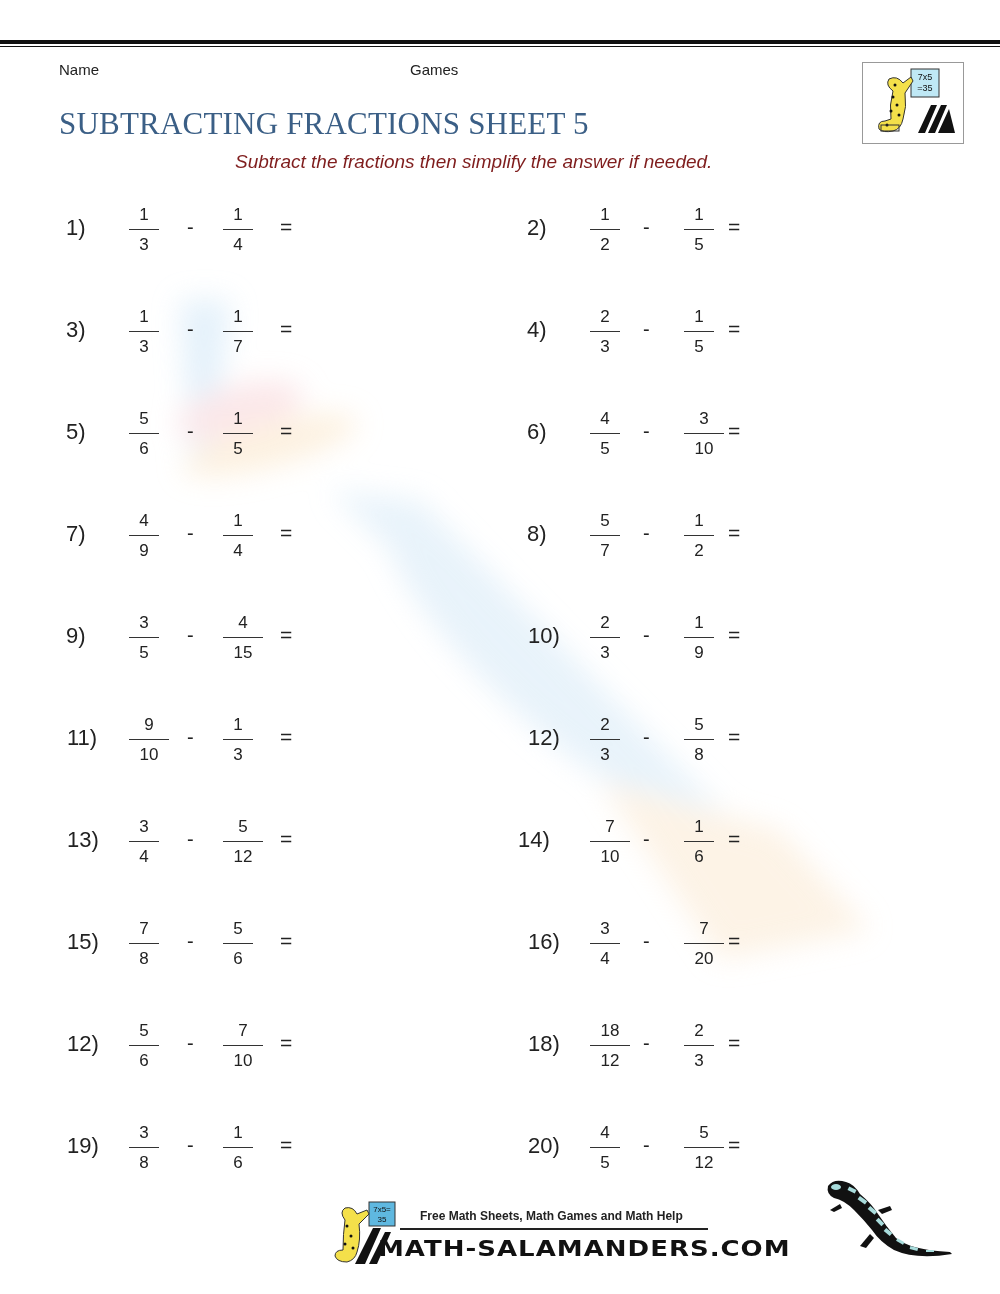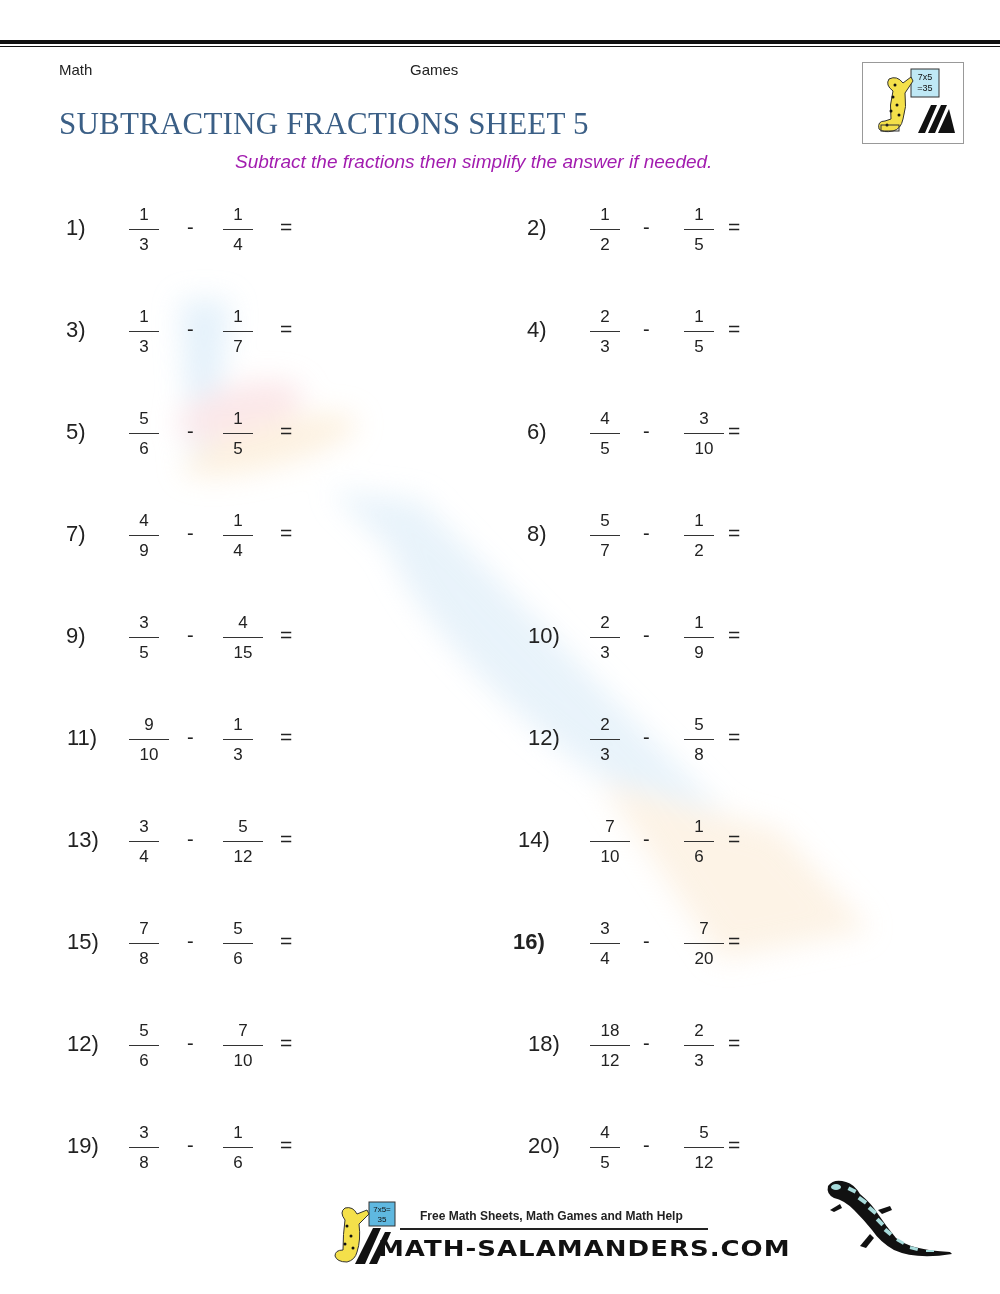--- a/index.html
+++ b/index.html
@@ -9,21 +9,21 @@
   .top-rule-thick { position: absolute; left: 0; top: 40px; width: 1000px; height: 4px; background: #111; }
   .top-rule-thin  { position: absolute; left: 0; top: 46px; width: 1000px; height: 1px; background: #111; }
 
   .label { position: absolute; top: 61px; font-size: 15px; color: #222; }
   .name-label { left: 59px; }
   .date-label { left: 410px; }
 
   .title { position: absolute; left: 59px; top: 106px; font-family: "Liberation Serif", "DejaVu Serif", serif;
            font-size: 31px; color: #3b5f86; letter-spacing: 0.2px; white-space: nowrap; }
 
-  .instructions { position: absolute; left: 235px; top: 151px; font-size: 19px; font-style: italic; color: #a21caf; white-space: nowrap; }
+  .instructions { position: absolute; left: 235px; top: 151px; font-size: 19px; font-style: italic; color: #7f1d1d; white-space: nowrap; }
 
   .logo-box { position: absolute; left: 862px; top: 62px; width: 100px; height: 80px; border: 1px solid #999; background: #fff; }
   .logo-box svg { display: block; }
 
   
   .watermark { position: absolute; left: 0; top: 0; width: 1000px; height: 1294px; pointer-events: none; }
 
   .problem { position: absolute; height: 60px; }
   .pnum { position: absolute; top: 12px; font-size: 22px; color: #222; white-space: nowrap; }
   .frac { position: absolute; top: 0; text-align: center; font-size: 17px; color: #222; }
@@ -56,21 +56,21 @@
   <g filter="url(#blur)" opacity="0.55">
     <path d="M180 300 L230 300 L215 450 L190 470 Z" fill="#cfe6f7"></path>
     <ellipse cx="240" cy="410" rx="65" ry="25" fill="#f8d4d8" transform="rotate(-15 240 410)"></ellipse>
     <ellipse cx="270" cy="445" rx="90" ry="22" fill="#fbe6c8" transform="rotate(-15 270 445)"></ellipse>
     <path d="M330 490 L420 500 L760 850 L700 860 Z" fill="#d7eaf8"></path>
     <path d="M600 780 L780 830 L870 930 L720 960 Z" fill="#fbe9d2"></path>
     <ellipse cx="520" cy="660" rx="180" ry="40" fill="#d6e9f7" transform="rotate(45 520 660)"></ellipse>
   </g>
 </svg>
 
-<div class="label name-label">Math</div>
+<div class="label name-label">Name</div>
 <div class="label date-label">Games</div>
 
 <div class="title">SUBTRACTING FRACTIONS SHEET 5</div>
 <div class="instructions">Subtract the fractions then simplify the answer if needed.</div>
 
 <div class="logo-box">
   <svg width="100" height="80" viewBox="0 0 100 80">
     <rect x="48" y="6" width="28" height="28" fill="#bfe8f5" stroke="#333" stroke-width="1"></rect>
     <text x="62" y="17" font-size="9" text-anchor="middle" font-family="Liberation Sans, sans-serif" fill="#111">7x5</text>
     <text x="62" y="28" font-size="9" text-anchor="middle" font-family="Liberation Sans, sans-serif" fill="#111">=35</text>
@@ -321,21 +321,21 @@
       <span class="op" style="left: 187px;">-</span>
       <span class="frac" style="left: 223px; width: 30px;">
         <span class="num">5</span>
         <span class="bar"></span>
         <span class="den">6</span>
       </span>
       <span class="eq" style="left: 280px;">=</span>
       <span style="position: absolute; left: 305px; top: 0px; width: 140px; height: 56px;"></span>
     </div>
     <div class="problem" style="left: 461px; top: 917px; width: 460px;">
-      <span class="pnum" style="left: 52px; font-weight: bold;">16)</span>
+      <span class="pnum" style="left: 67px;">16)</span>
       <span class="frac" style="left: 129px; width: 30px;">
         <span class="num">3</span>
         <span class="bar"></span>
         <span class="den">4</span>
       </span>
       <span class="op" style="left: 182px;">-</span>
       <span class="frac" style="left: 223px; width: 40px;">
         <span class="num">7</span>
         <span class="bar"></span>
         <span class="den">20</span>

